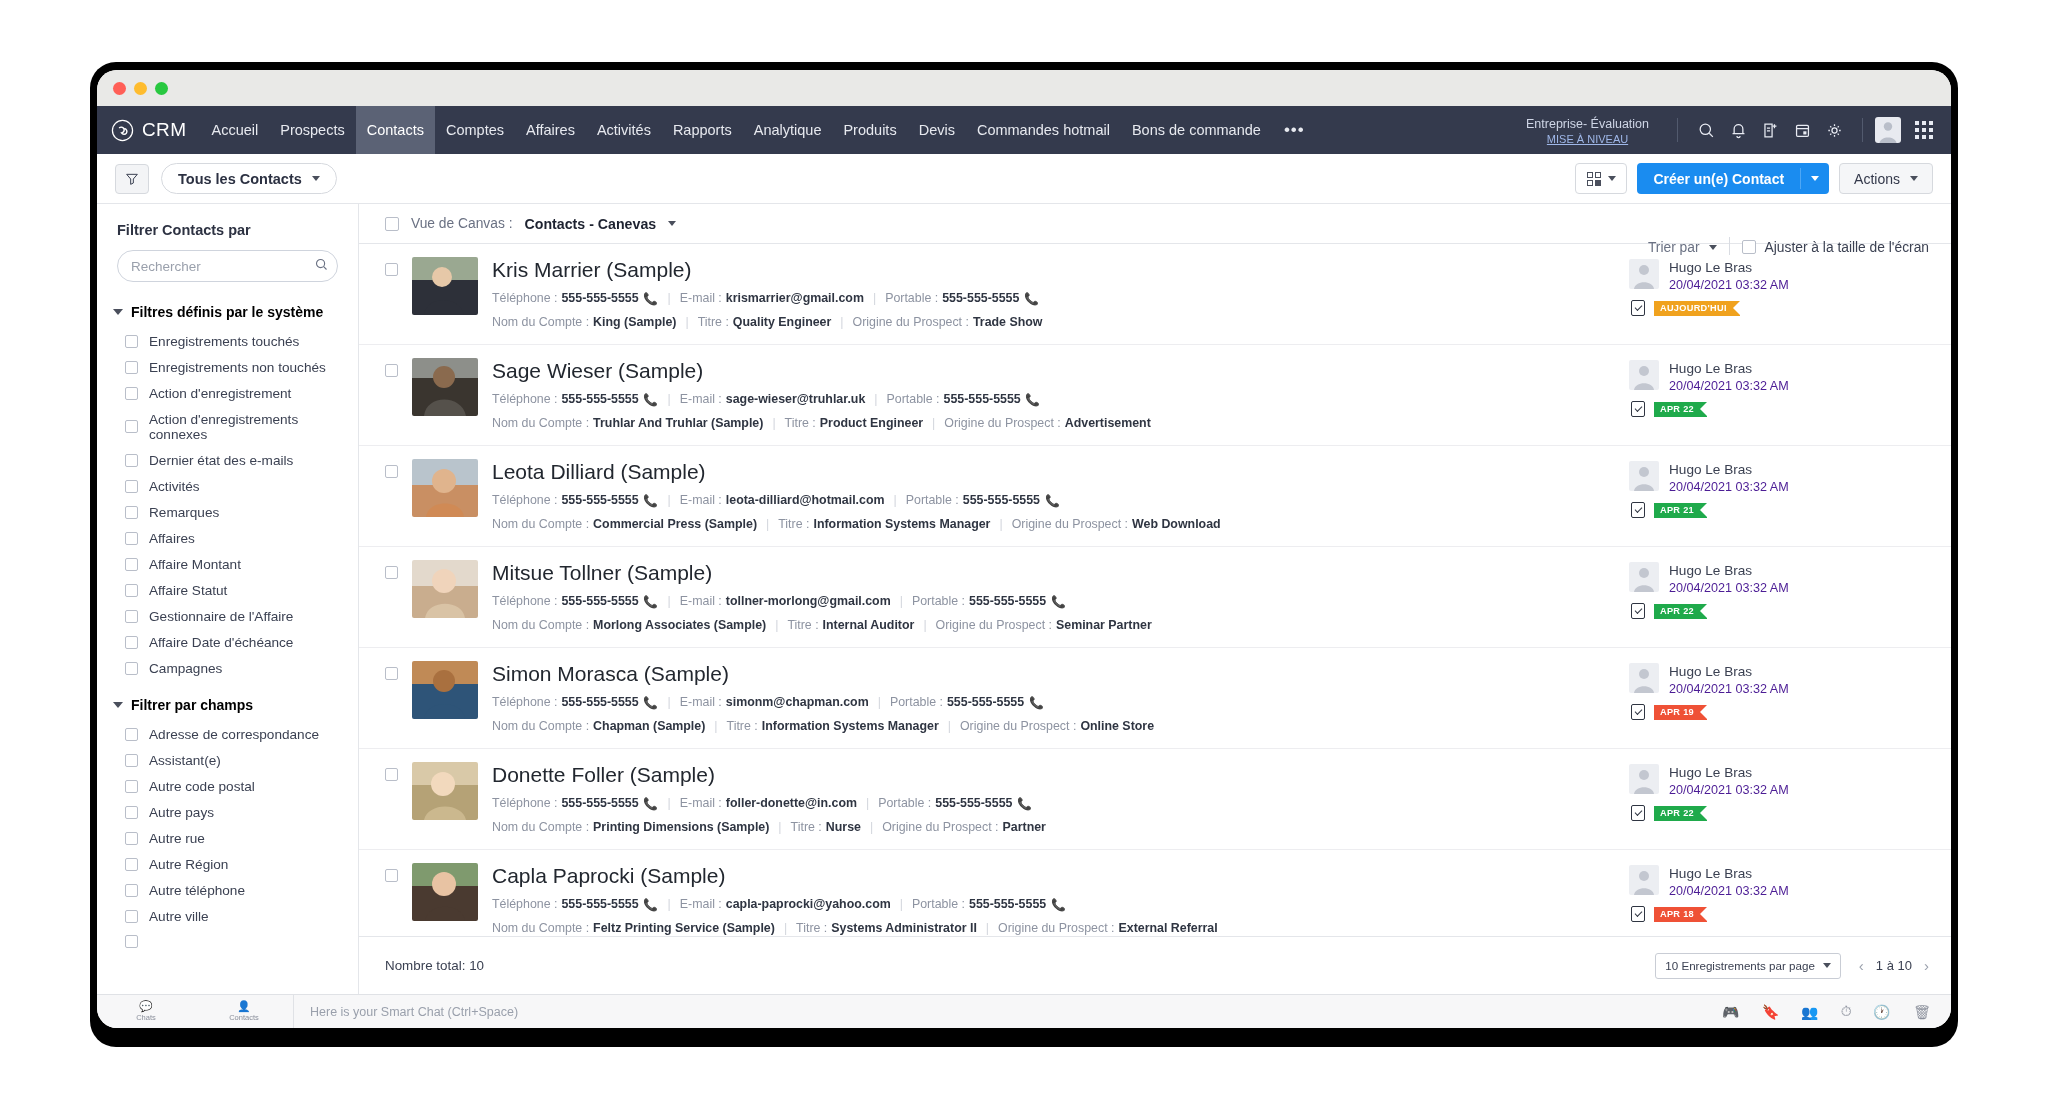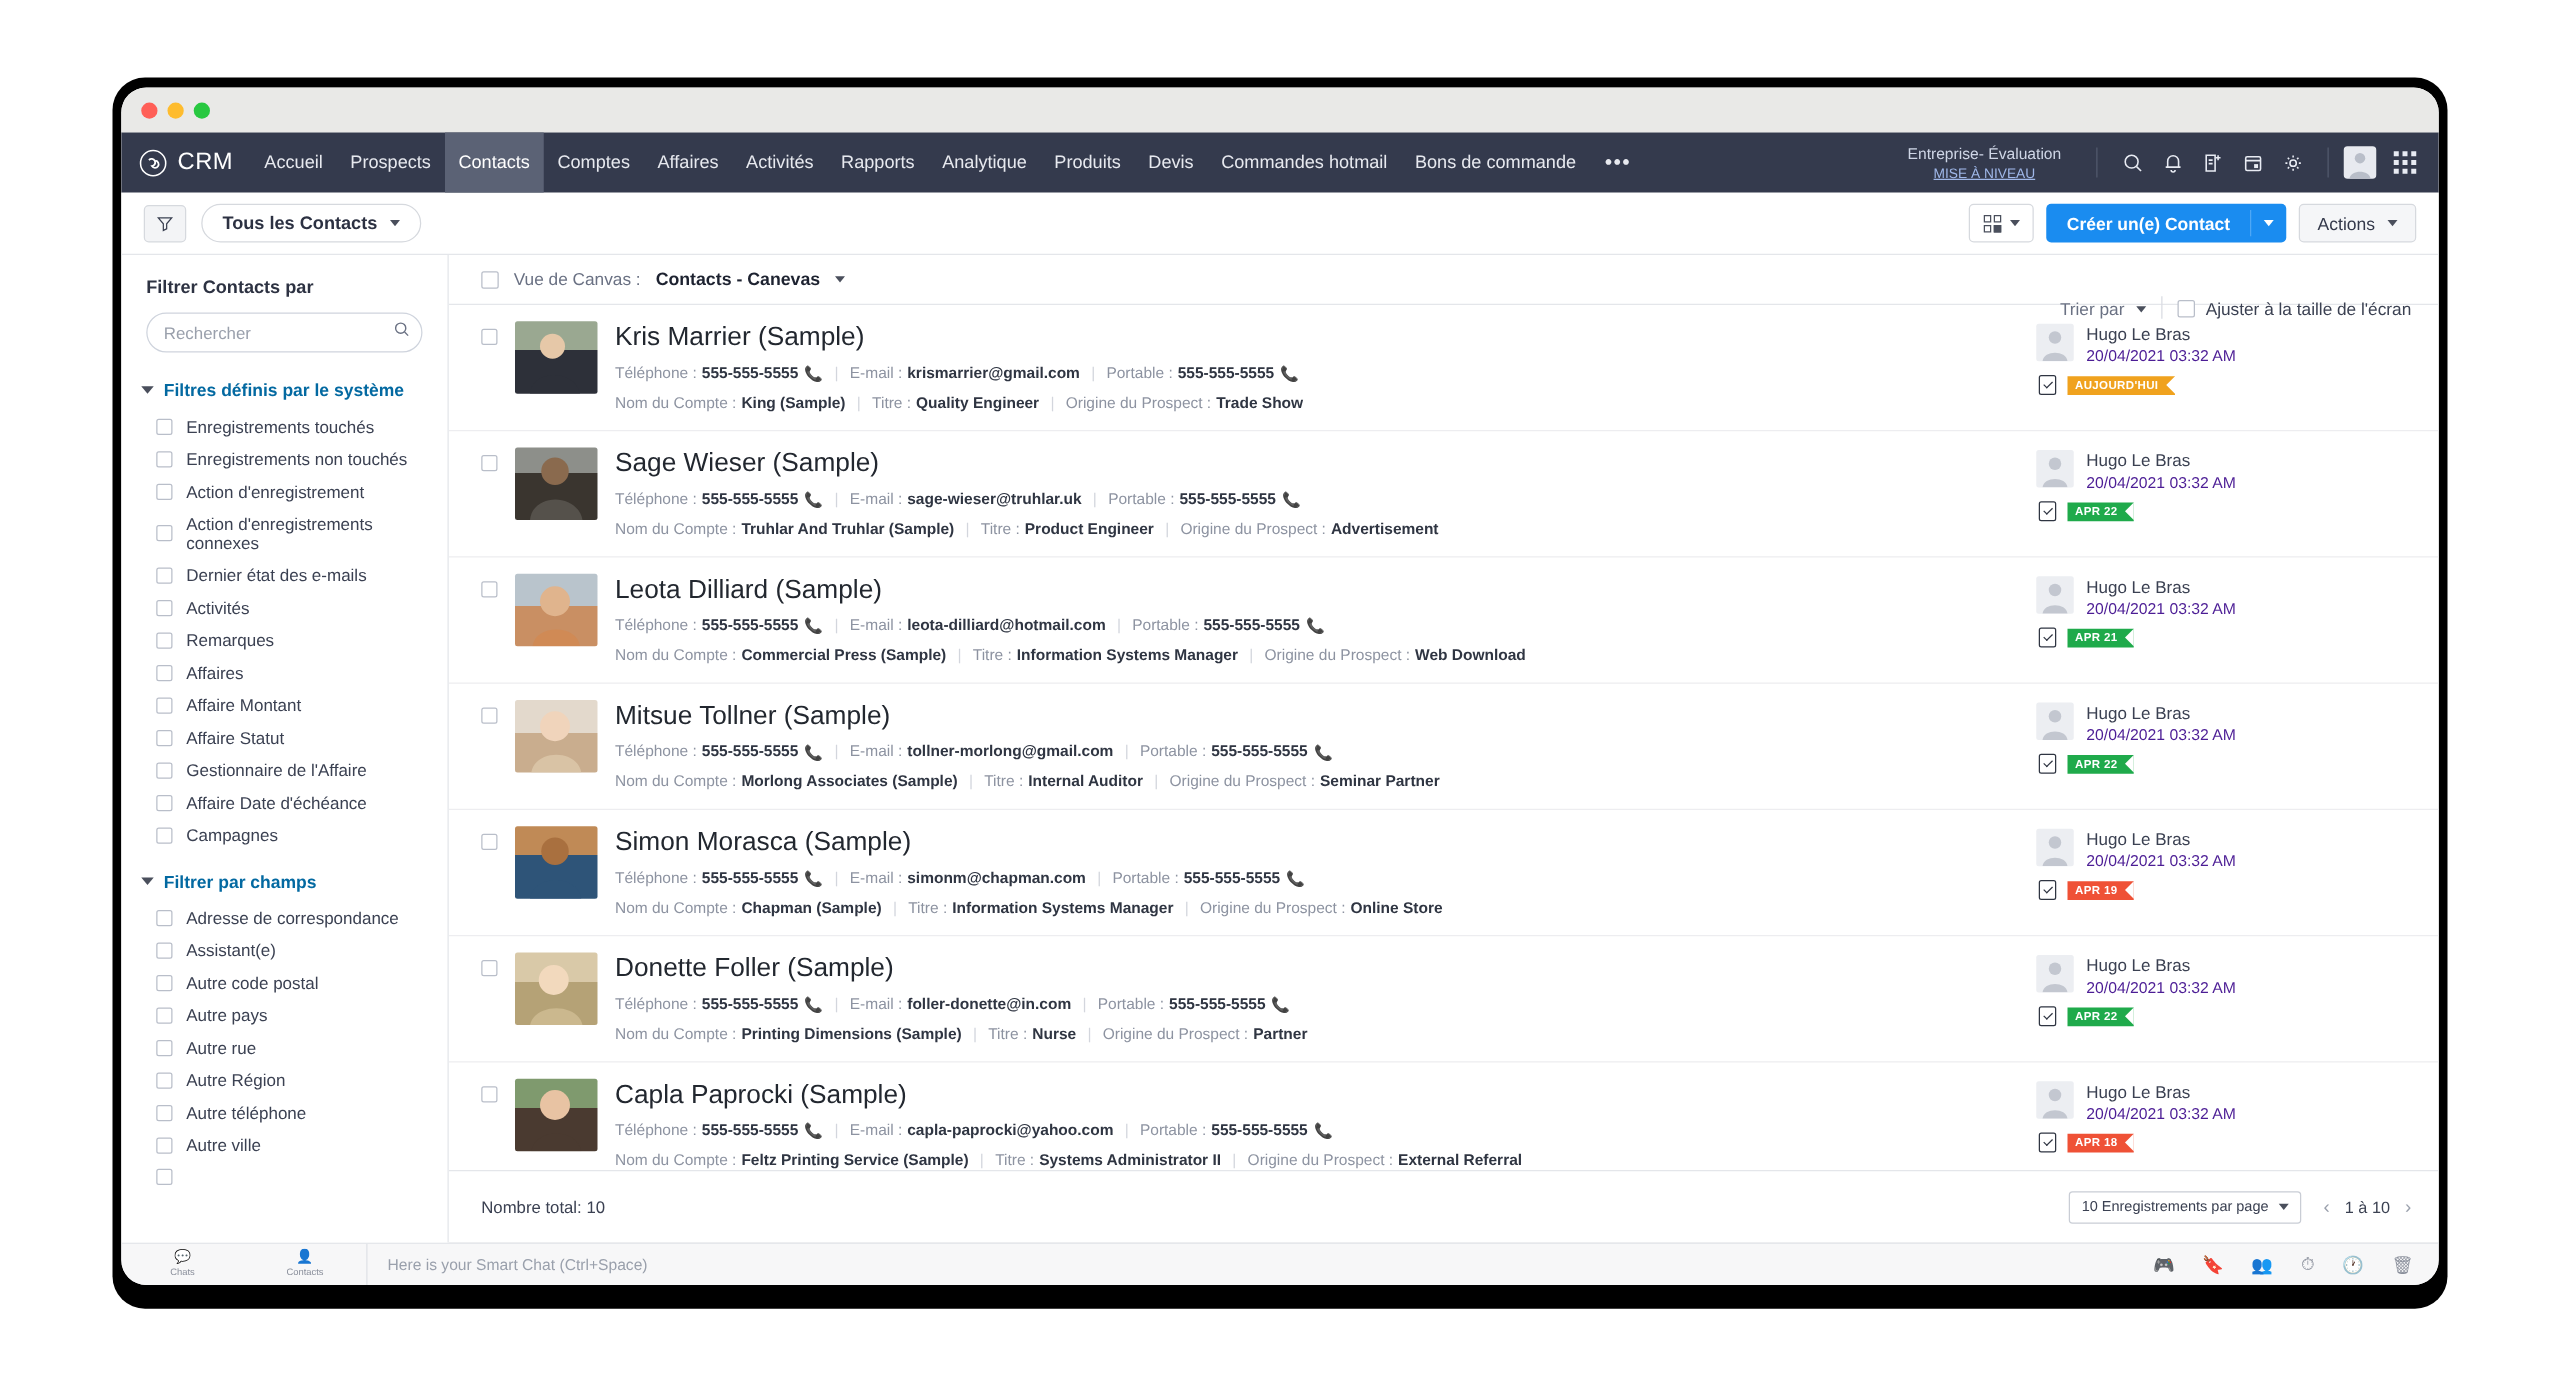--- a/index.html
+++ b/index.html
@@ -125,21 +125,21 @@
     margin: 0 20px 14px 20px; height: 32px; border: 1px solid #cfd4dd; border-radius: 17px;
     display:flex; align-items:center; padding: 0 13px; gap: 6px;
   }
   .sb-search input {
     border: none; outline: none; font-size: 13.5px; color:#555b69; flex:1; background:transparent;
     font-family: "Liberation Sans", sans-serif;
   }
   .sb-search input::placeholder { color: #9aa0ac; }
   .sb-group {
     display:flex; align-items:center; gap:8px; padding: 8px 20px 8px 16px;
-    font-size: 14px; color:#0369a1; font-weight:600; cursor:pointer;
+    font-size: 14px; color:#000000; font-weight:600; cursor:pointer;
   }
   .tri { width:0;height:0;border-left:5px solid transparent;border-right:5px solid transparent;border-top:6px solid #4a4f5c;}
   .sb-row {
     display:flex; align-items:center; gap: 11px; padding: 5.5px 20px 5.5px 28px;
     font-size: 13.6px; color: #3b4152; cursor:pointer;
   }
   .cb {
     width: 13px; height: 13px; border: 1px solid #b9bec9; border-radius: 2px;
     background:#fff; flex: 0 0 13px;
   }

